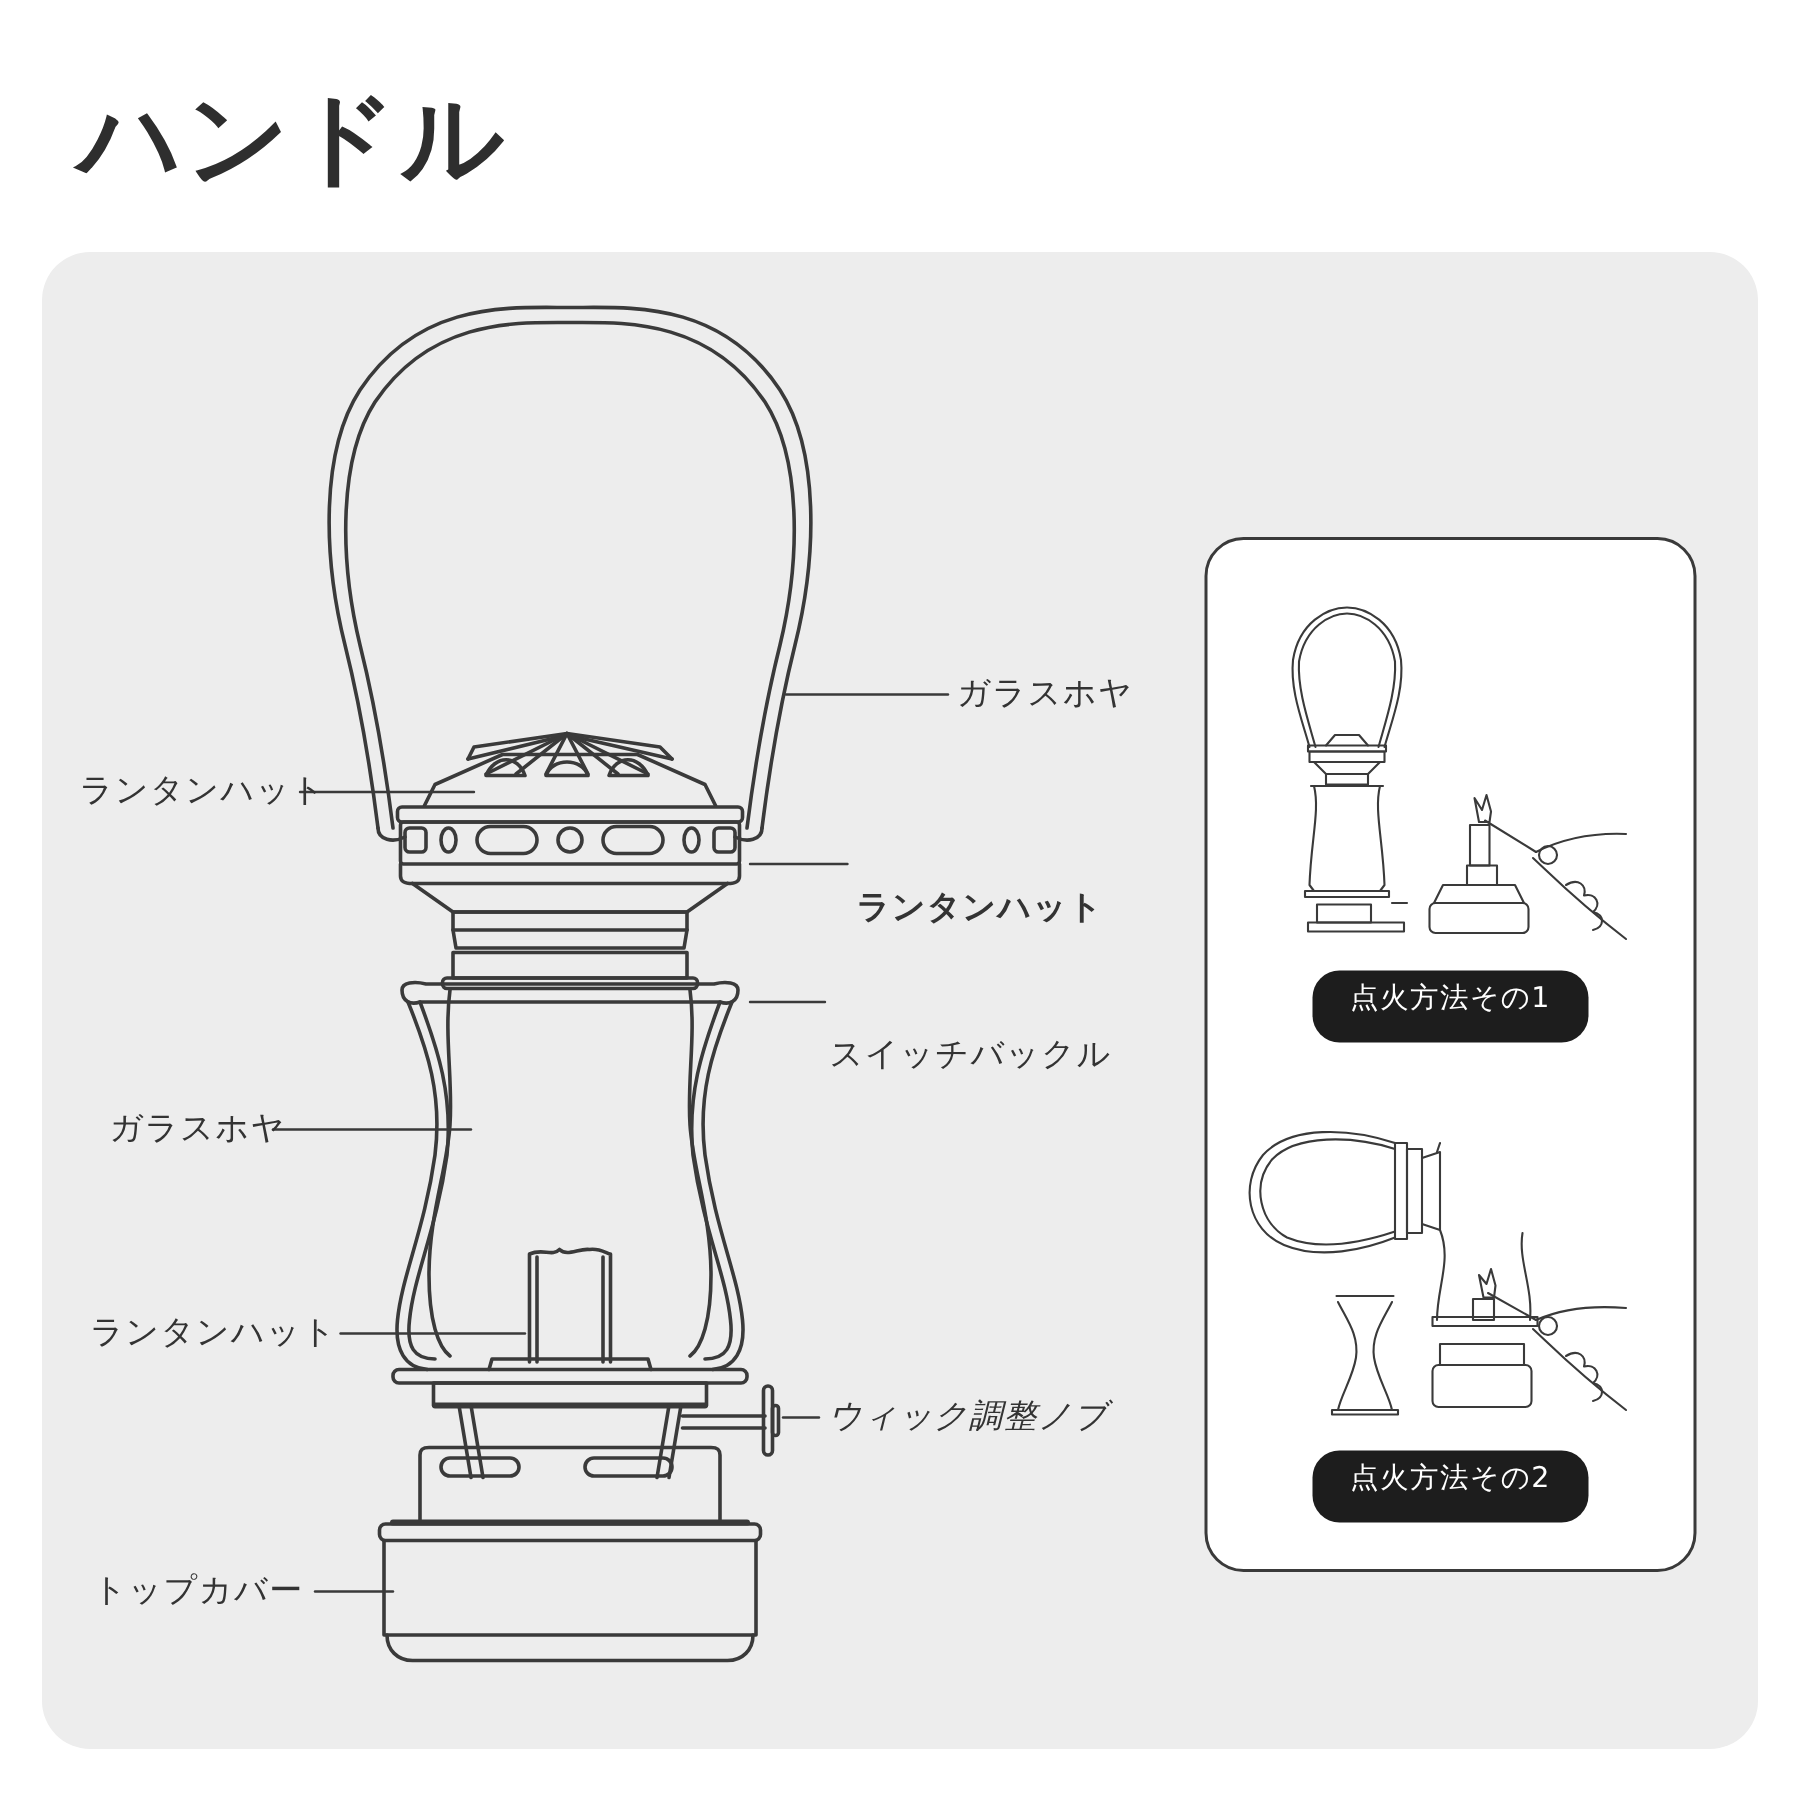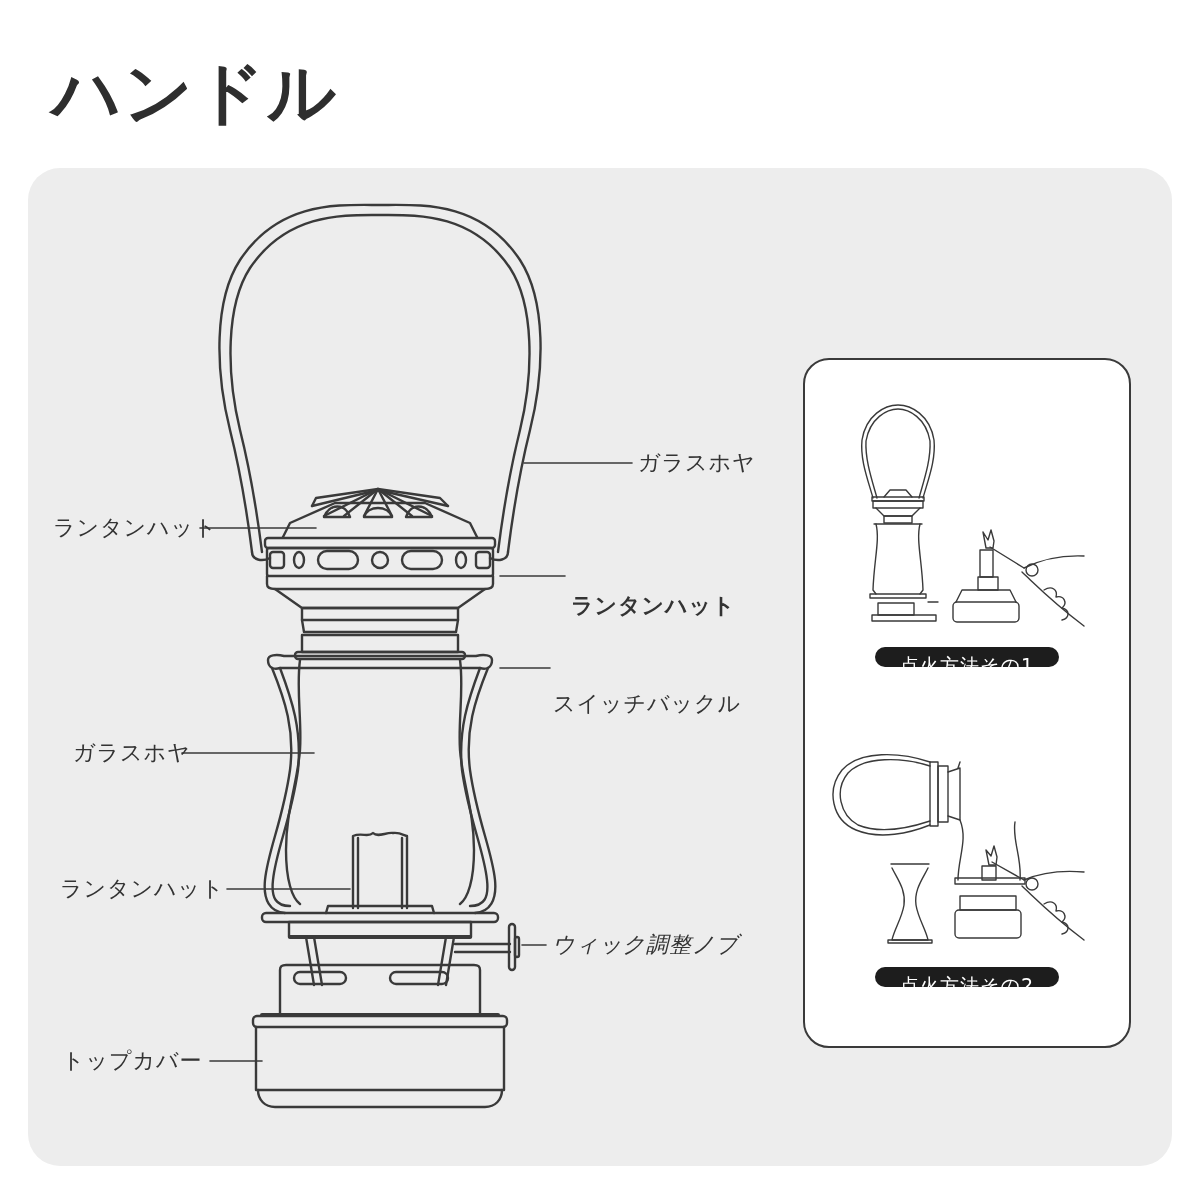--- a/index.html
+++ b/index.html
@@ -18,21 +18,21 @@
   .diagram-svg { position: absolute; left: 0; top: 0; }
   .callout-label {
     position: absolute; font-size: 22px; color: #333; white-space: nowrap; line-height: 28px;
     letter-spacing: 1px;
   }
   .howto-card {
     position: absolute; left: 803px; top: 358px; width: 328px; height: 690px;
     background: #ffffff; border: 2px solid #3a3a3a; border-radius: 26px; box-sizing: border-box;
   }
   .pill {
-    position: absolute; left: 875px; width: 184px; height: 20px; border-radius: 18px;
+    position: absolute; left: 875px; width: 184px; height: 48px; border-radius: 18px;
     background: #1d1d1d; color: #fff; font-size: 19px; line-height: 36px; text-align: center;
     letter-spacing: 1px;
   }
   .card-svg { position: absolute; left: 0; top: 0; }
 </style>
 </head>
 <body>
 
 <h1 class="page-title">ハンドル</h1>
 

